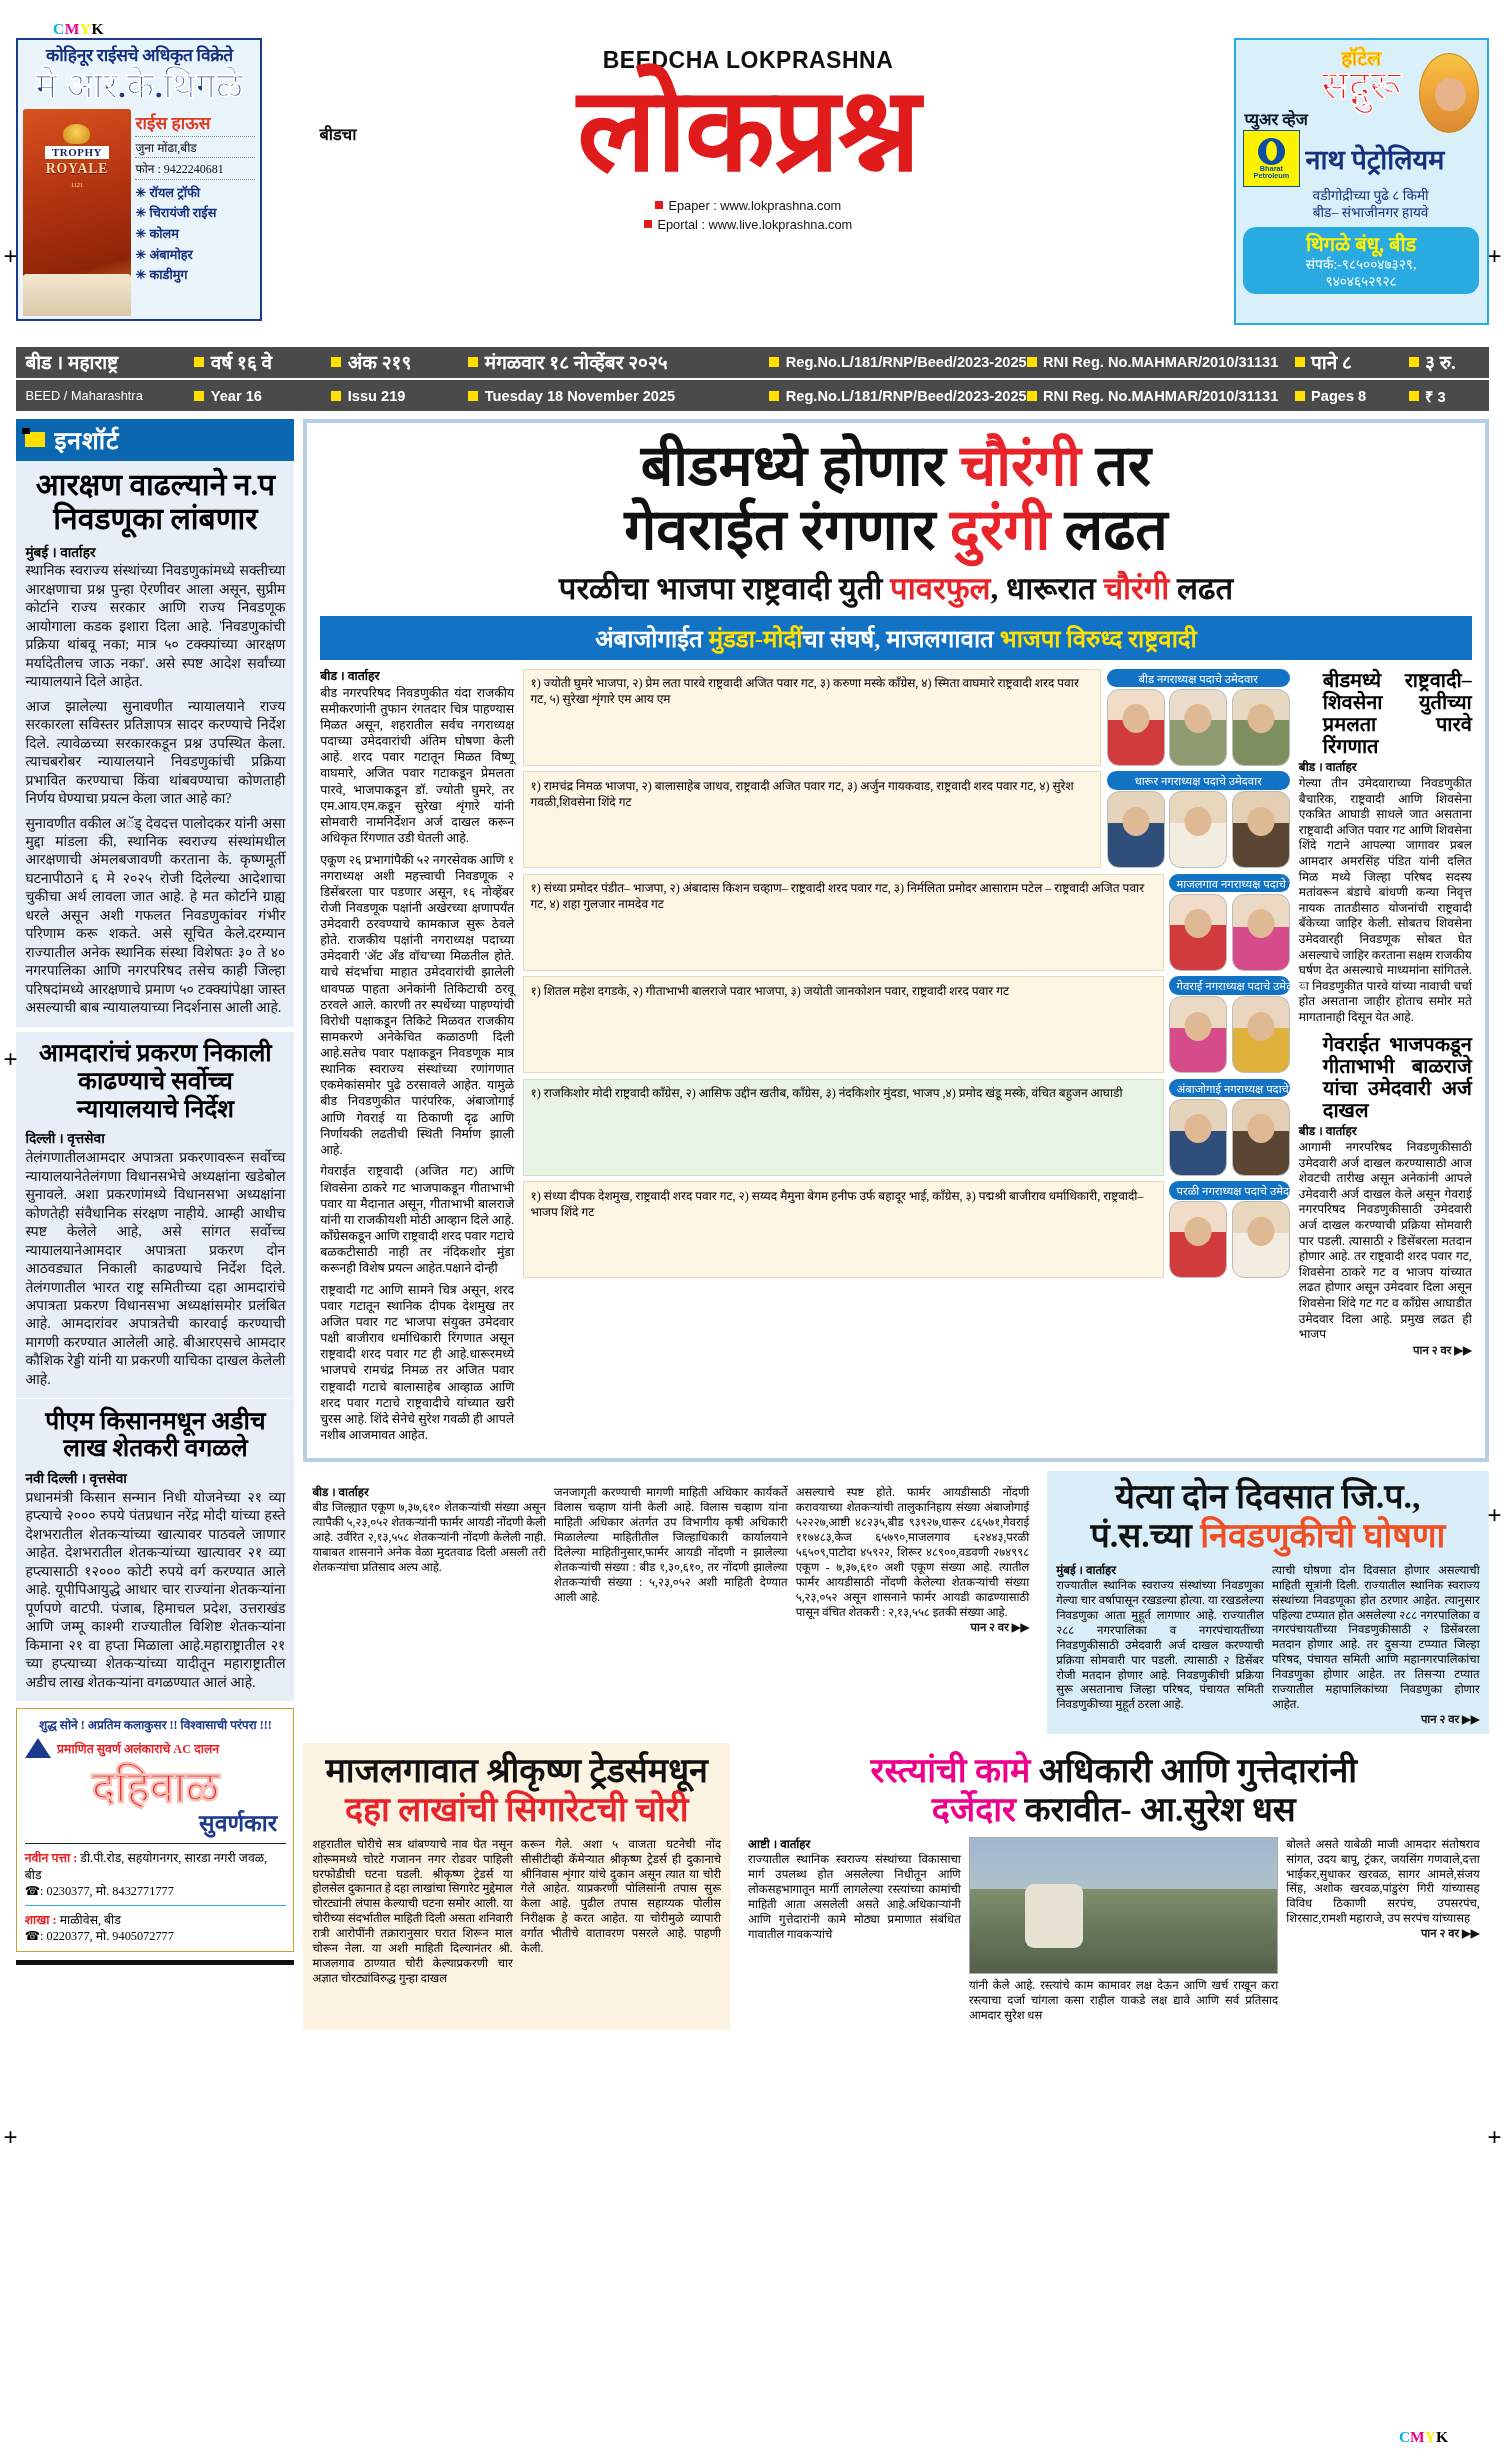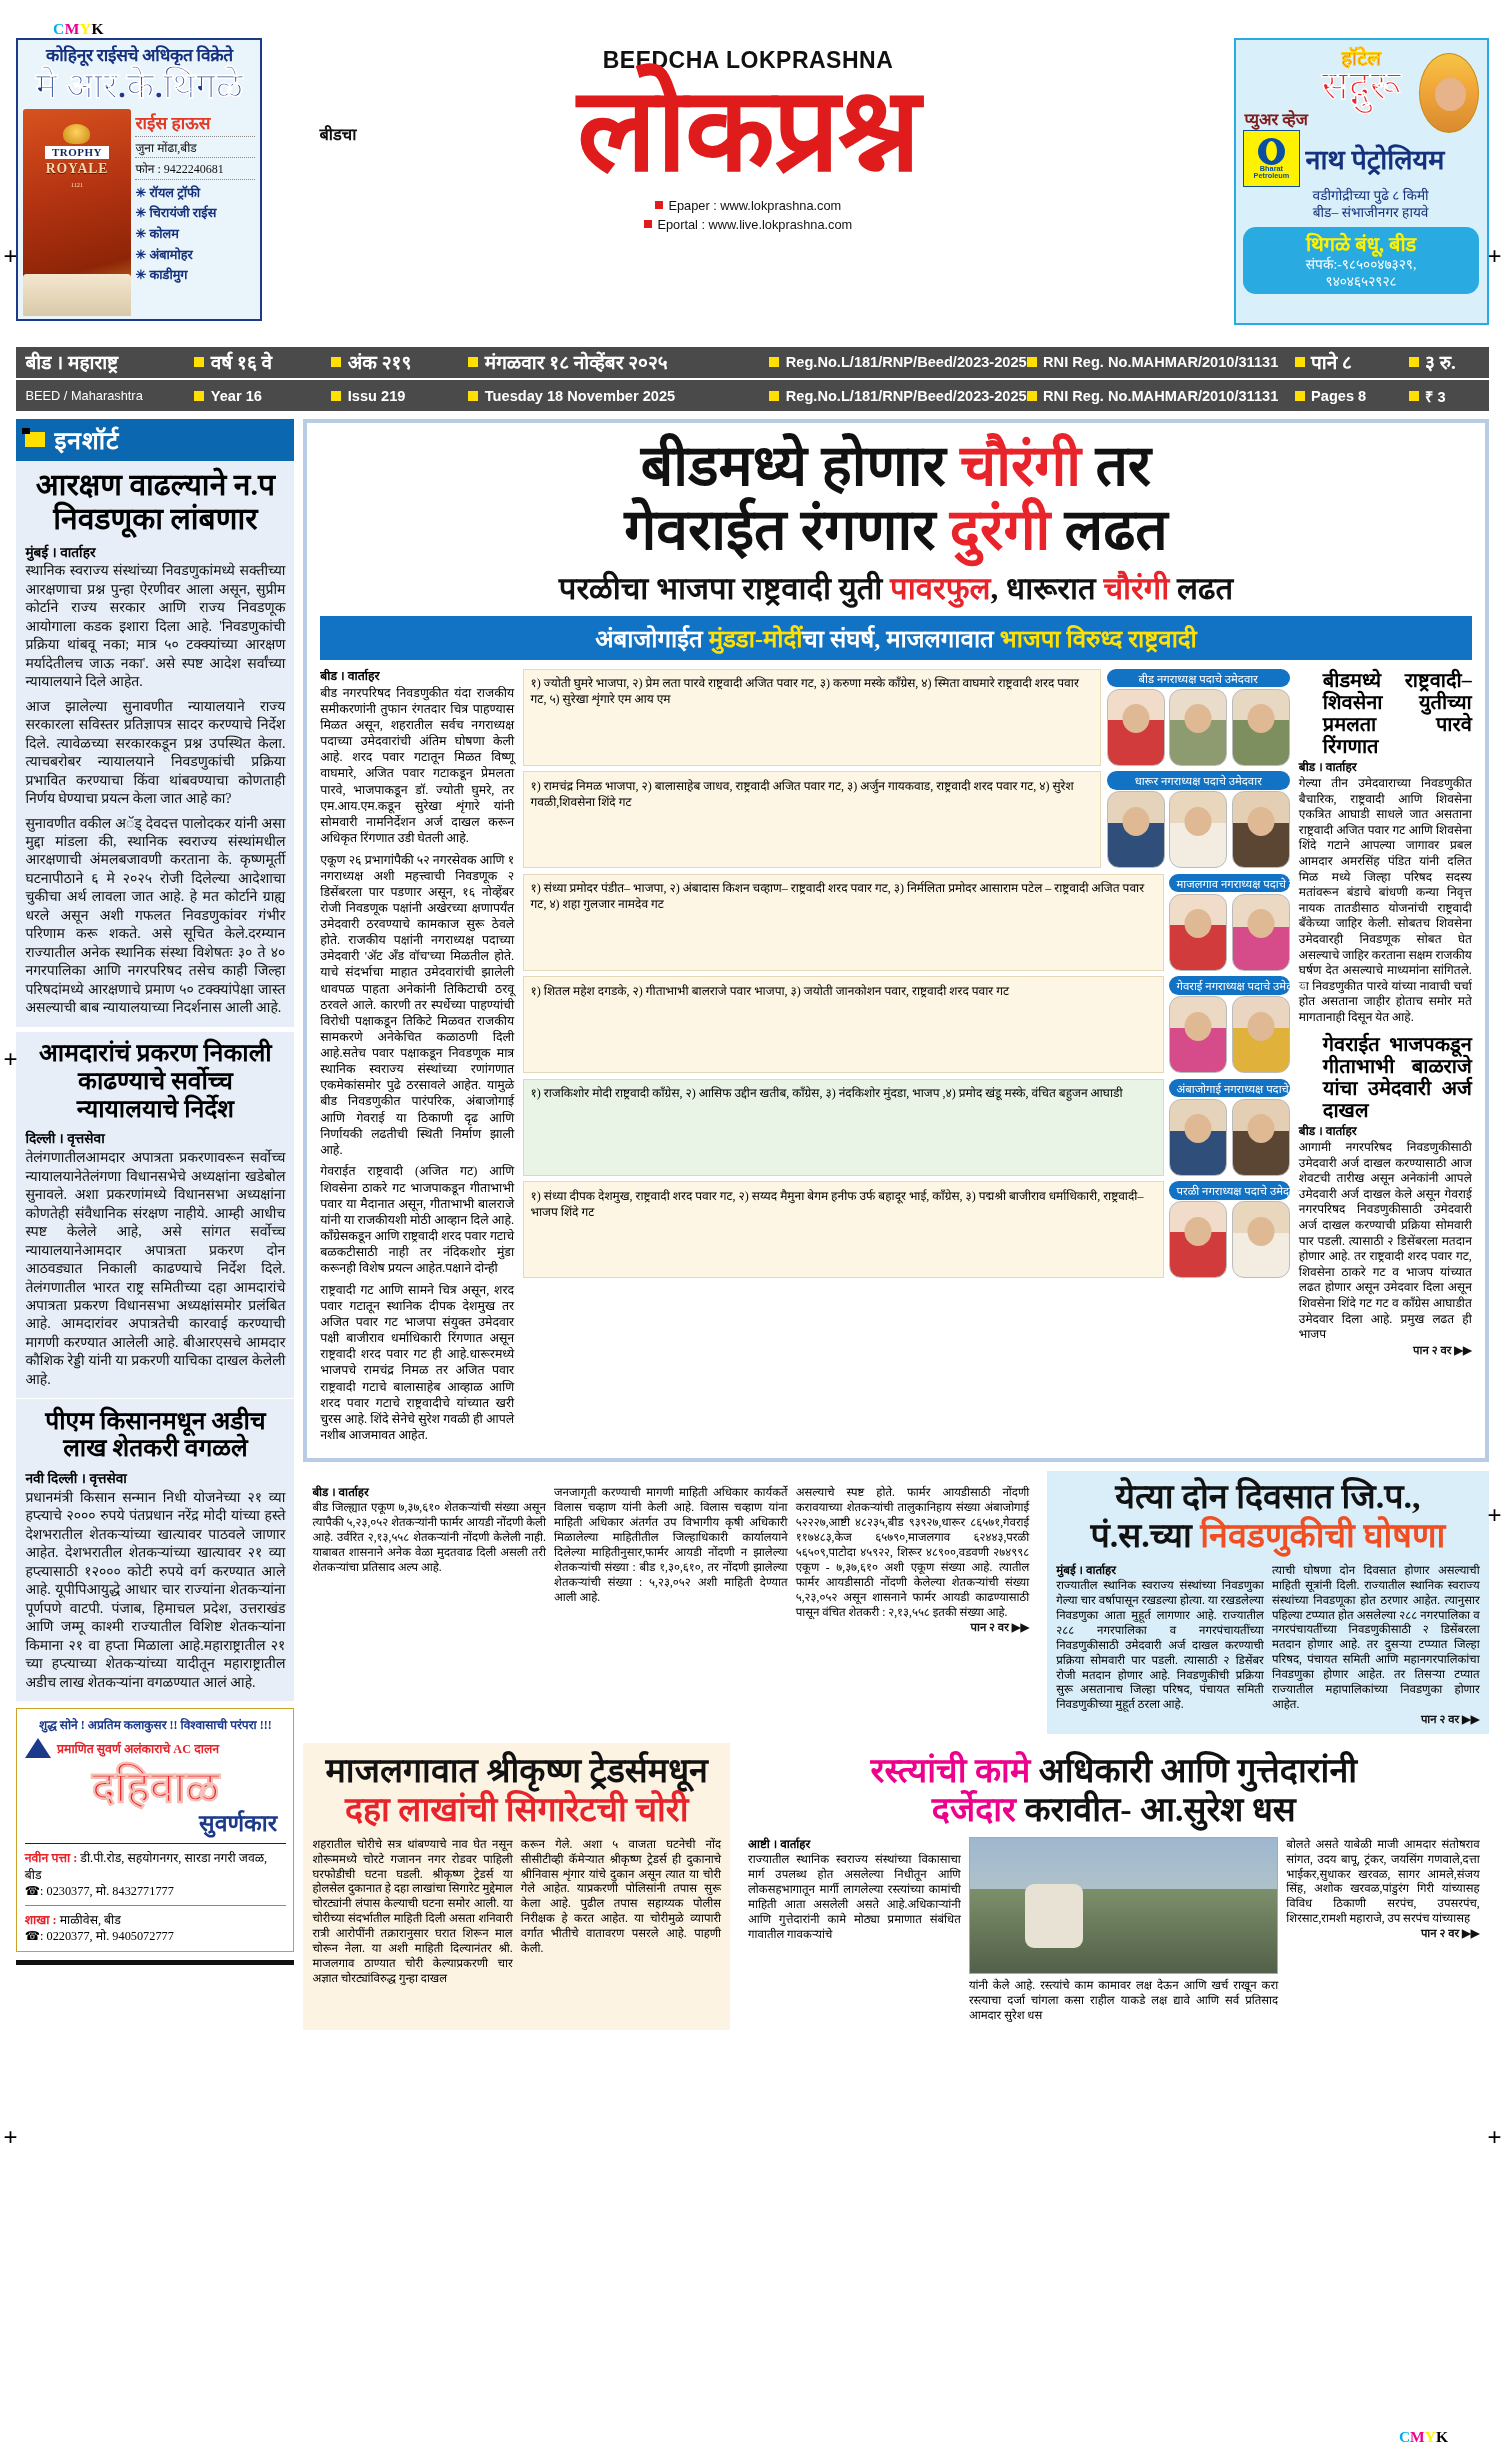--- a/index.html
+++ b/index.html
@@ -52,21 +52,21 @@
     font-size:117px; font-weight:bold; color:#E01B1B; line-height:1.02;
     letter-spacing:-1.8px; font-family:"Liberation Serif",serif;
   }
   .mast-center .contacts { margin-top:5.5px; font-family:"Liberation Sans",sans-serif; font-size:12.8px; color:#111;}
   .mast-center .contacts div { display:flex; justify-content:center; align-items:center; gap:5.5px; line-height:1.5;}
   .sq { width:8.2px;height:8.2px;background:#E01B1B; display:inline-block;}
 
   .ad-right { width:255px; height:287px; border:2.7px solid #29ABE2; background:#d9f0fb; position:relative; overflow:hidden;}
   .ad-right .hname { text-align:center; font-size:20px; color:#E8242A; font-weight:bold; margin-top:3.6px; -webkit-text-stroke:0.4px #ffd700;}
   .ad-right .big { text-align:center; font-size:40px; color:#E8242A; font-weight:bold; line-height:.95; -webkit-text-stroke:0.5px #fff; margin-top:-3.6px;}
-  .ad-right .pure { font-size:16.4px; color:#7f1d1d; font-weight:bold; margin-left:9px; margin-top:1.8px;}
+  .ad-right .pure { font-size:16.4px; color:#0f172a; font-weight:bold; margin-left:9px; margin-top:1.8px;}
   .ad-right .guru { position:absolute; right:7.3px; top:12.8px; width:60px;height:80px; border-radius:50%;
      background:linear-gradient(#f6c445 0%,#f2a93a 40%,#d98a30 100%); border:1.8px solid #c98a12;}
   .ad-right .guru:after{content:""; position:absolute; left:14.6px; top:24px; width:31px;height:33px;border-radius:50%;background:#e6b38a;}
   .ad-right .row2 { display:flex; align-items:center; gap:5.5px; padding:0 7.3px;}
   .ad-right .bp { width:57px;height:57px;background:#FFF200; border:0.9px solid #0b4ea2; display:flex;flex-direction:column;align-items:center;justify-content:center;}
   .ad-right .bp .circ { width:27px;height:27px;border-radius:50%;background:#0b4ea2; position:relative;}
   .ad-right .bp .circ:after{content:""; position:absolute; left:8.2px; top:3.6px; width:11px;height:20px;background:#FFF200;border-radius:50%;}
   .ad-right .bp span{font-family:"Liberation Sans",sans-serif;font-size:7.3px;font-weight:bold;color:#0b4ea2;line-height:1;text-align:center;}
   .ad-right .np { font-size:27px; font-weight:bold; color:#15317E; }
   .ad-right .addr { text-align:center; font-size:13.7px; color:#15317E; line-height:1.25;margin-left:19px;}

